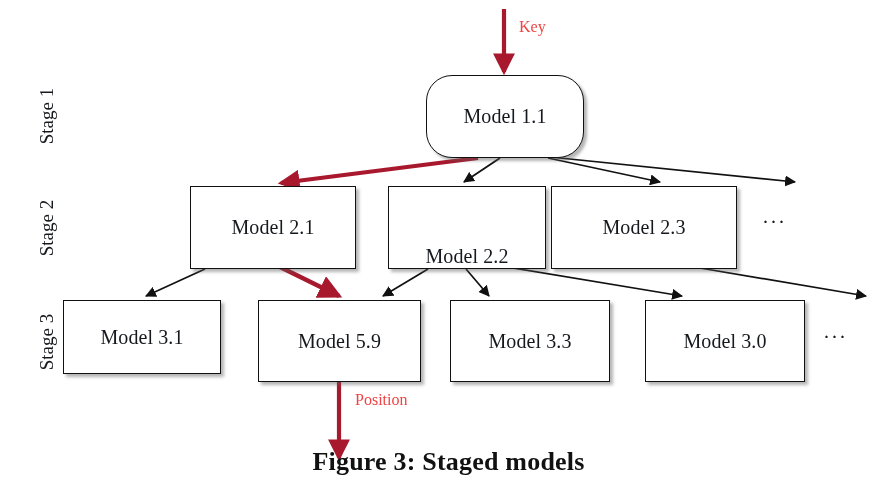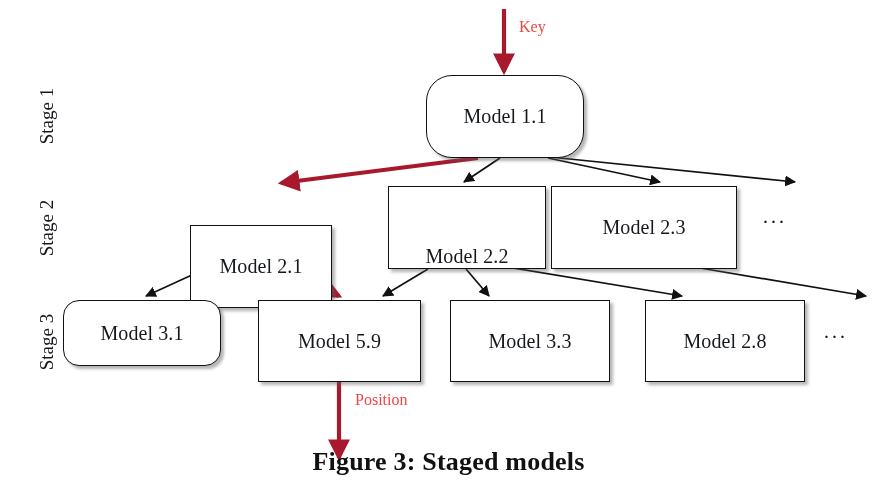--- a/index.html
+++ b/index.html
@@ -121,41 +121,41 @@
   </svg>
 
   <div class="stage-label" style="left: 4px; top: 105px; width: 86px;">Stage 1</div>
   <div class="stage-label" style="left: 4px; top: 217px; width: 86px;">Stage 2</div>
   <div class="stage-label" style="left: 4px; top: 331px; width: 86px;">Stage 3</div>
 
   <div class="node-box" style="left: 426px; top: 75px; width: 158px; height: 83px; border-radius: 26px;">
     <span>Model 1.1</span>
   </div>
 
-  <div class="node-box" style="left: 190px; top: 186px; width: 142px; height: 83px; margin-top: 39px;">
+  <div class="node-box" style="left: 190px; top: 186px; width: 166px; height: 83px;">
     <span>Model 2.1</span>
   </div>
   <div class="node-box" style="left: 388px; top: 186px; width: 158px; height: 83px; align-items: flex-end;">
     <span>Model 2.2</span>
   </div>
   <div class="node-box" style="left: 551px; top: 186px; width: 186px; height: 83px; text-align: right;">
     <span>Model 2.3</span>
   </div>
 
-  <div class="node-box" style="left: 63px; top: 300px; width: 158px; height: 66px; border-radius: 16px;">
+  <div class="node-box" style="left: 63px; top: 300px; width: 158px; height: 74px;">
     <span>Model 3.1</span>
   </div>
   <div class="node-box" style="left: 258px; top: 300px; width: 163px; height: 82px;">
     <span>Model 5.9</span>
   </div>
   <div class="node-box" style="left: 450px; top: 300px; width: 160px; height: 82px;">
     <span>Model 3.3</span>
   </div>
   <div class="node-box" style="left: 645px; top: 300px; width: 160px; height: 82px;">
-    <span>Model 2.8</span>
+    <span>Model 3.0</span>
   </div>
 
   <div class="ellipsis-mark" style="left: 762px; top: 210px;">···</div>
   <div class="ellipsis-mark" style="left: 823px; top: 325px;">···</div>
 
   <div class="annot-label" style="left: 519px; top: 18px;">Key</div>
   <div class="annot-label" style="left: 355px; top: 391px;">Position</div>
 
   <div id="figure-caption">Figure 3: Staged models</div>
 

